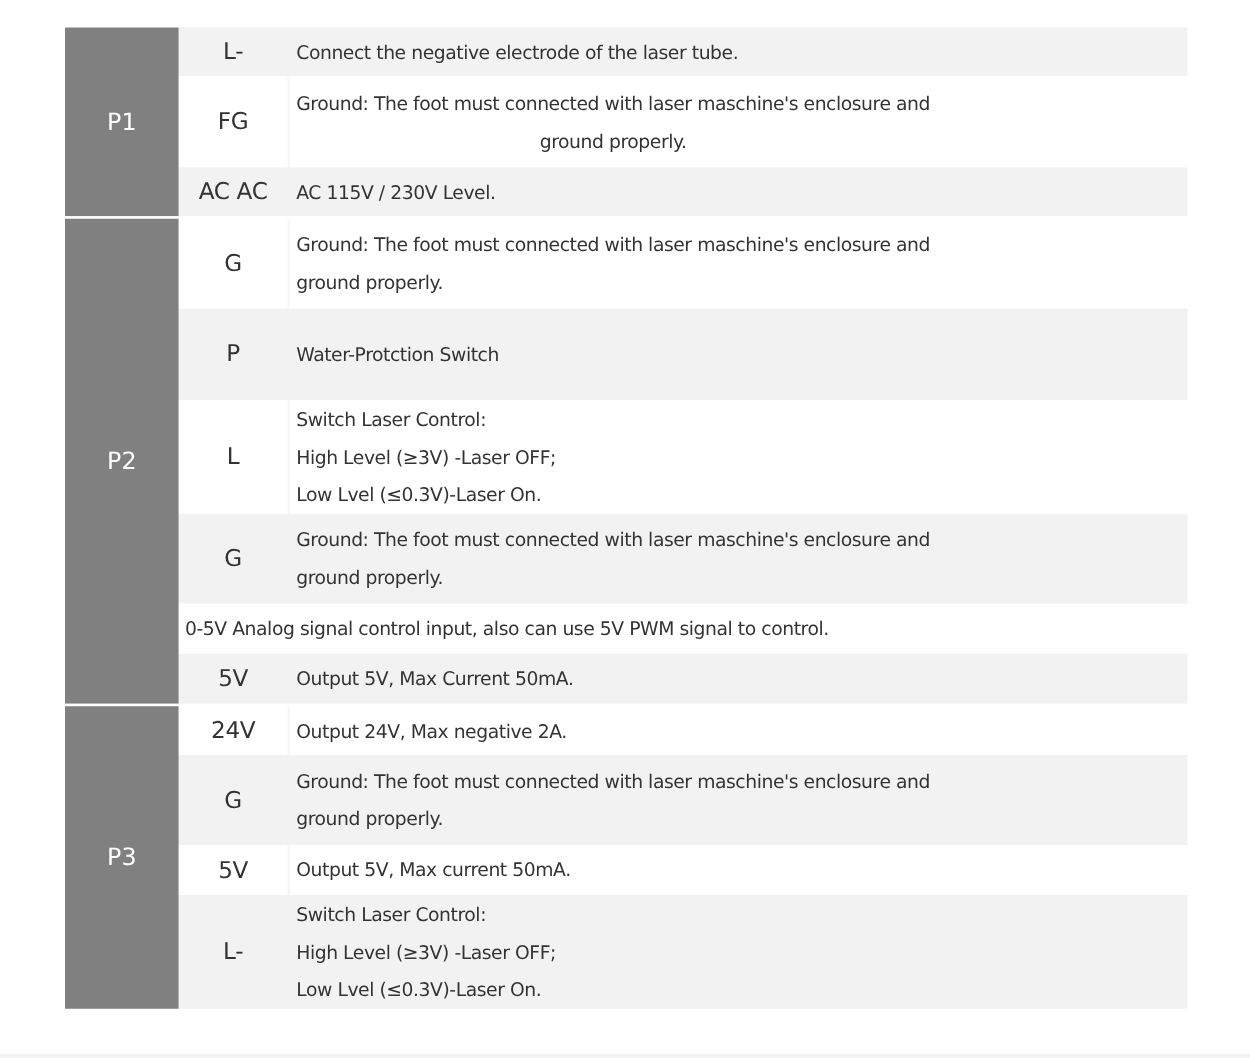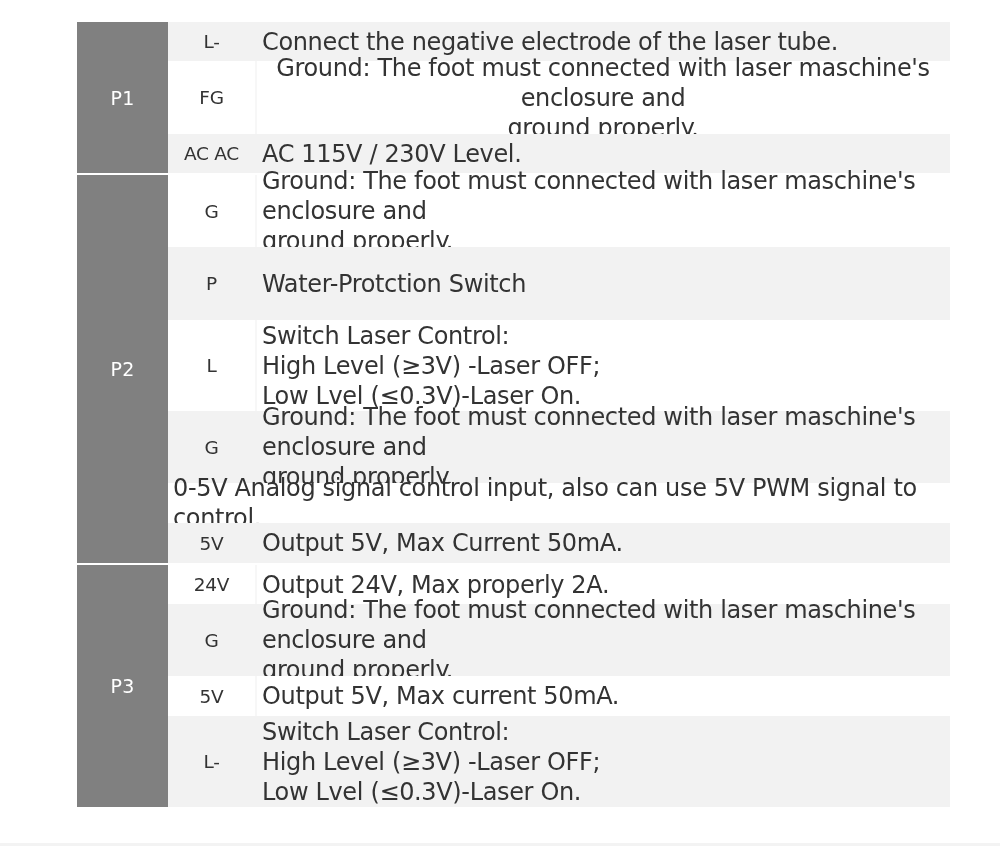--- a/index.html
+++ b/index.html
@@ -30,21 +30,20 @@
     .group-label {
       width: 91px;
       flex: 0 0 91px;
       background: #808080;
       color: #ffffff;
       display: flex;
       align-items: center;
       justify-content: center;
       font-size: 19px;
       letter-spacing: 0.2px;
-      margin-left: 25px;
     }
     .rows {
       flex: 1 1 auto;
       display: flex;
       flex-direction: column;
     }
     .row {
       display: flex;
       align-items: stretch;
       background: #ffffff;
@@ -66,21 +65,21 @@
     }
     .row.shaded .pin {
       border-right-color: #f2f2f2;
     }
     .desc {
       flex: 1 1 auto;
       display: flex;
       align-items: center;
       padding-left: 5px;
       padding-right: 6px;
-      font-size: 24px;
+      font-size: 15px;
       line-height: 30px;
       color: #333333;
       letter-spacing: -0.35px;
       white-space: pre-line;
     }
     .h40 { height: 39px; }
     .h40b { height: 40px; }
     .h73 { height: 73px; text-align: center; }
     .h72 { height: 72px; }
     .h91 { height: 91px; }
@@ -148,21 +147,21 @@
         <div class="desc">Output 5V, Max Current 50mA.</div>
       </div>
     </div>
   </div>
 
   <div class="group">
     <div class="group-label">P3</div>
     <div class="rows">
       <div class="row h40">
         <div class="pin">24V</div>
-        <div class="desc">Output 24V, Max properly 2A.</div>
+        <div class="desc">Output 24V, Max negative 2A.</div>
       </div>
       <div class="row shaded h72">
         <div class="pin">G</div>
         <div class="desc">Ground: The foot must connected with laser maschine's enclosure and
 ground properly.</div>
       </div>
       <div class="row h40b">
         <div class="pin">5V</div>
         <div class="desc">Output 5V, Max current 50mA.</div>
       </div>

